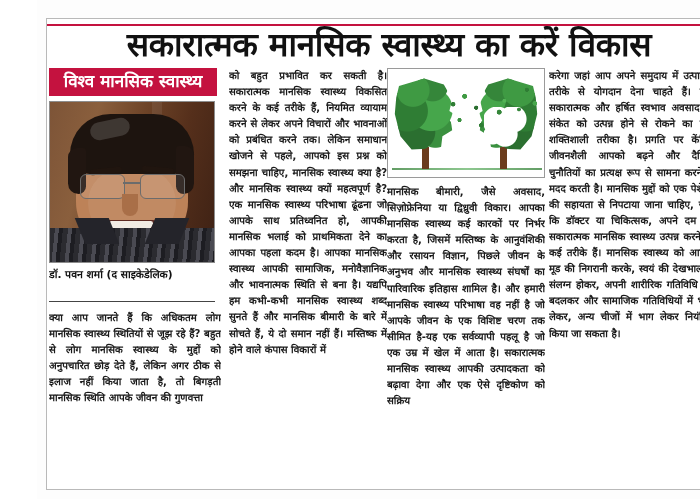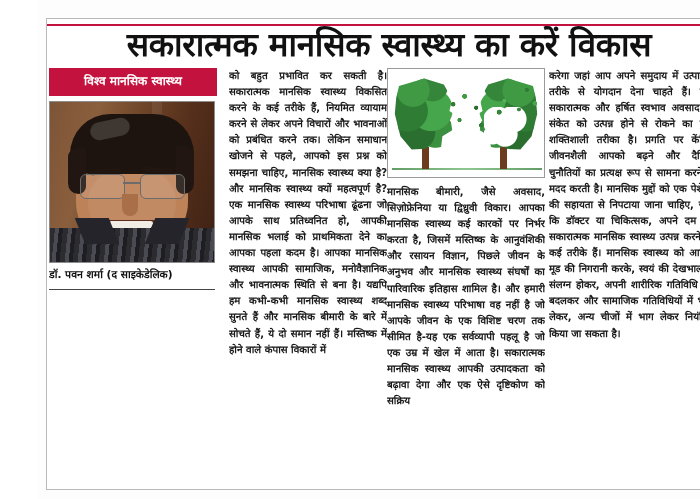--- a/index.html
+++ b/index.html
@@ -60,21 +60,21 @@
   #col4{left:500px; width:164px;}
 
   
   .badge{
     width:168px;
     background:#c4123f;
     color:#ffffff;
     text-align:center;
     font-family:"DejaVu Sans","Liberation Sans",sans-serif;
     font-weight:700;
-    font-size:12px;
+    font-size:17px;
     line-height:17px;
     padding:5px 0 6px 0;
     box-sizing:border-box;
     margin-bottom:5px;
   }
   .badge div{white-space:nowrap;}
 
   
   .photo-wrap{
     width:166px;height:162px;
@@ -130,21 +130,21 @@
   .p-collarL{position:absolute;left:30px;bottom:18px;width:34px;height:26px;
     background:#24242a;transform:skewX(22deg);}
   .p-collarR{position:absolute;left:100px;bottom:18px;width:34px;height:26px;
     background:#24242a;transform:skewX(-22deg);}
 
   .photo-caption{
     font-family:"DejaVu Sans","Liberation Sans",sans-serif;
     font-weight:700;font-size:10.6px;line-height:14px;
     color:#111;
     border-bottom:1px solid #444;
-    padding-bottom:8px;width:166px;box-sizing:border-box;
+    padding-bottom:20px;width:166px;box-sizing:border-box;
     margin-bottom:8px;
   }
 
   
   .art-wrap{
     width:158px;height:110px;border:1px solid #9a9a9a;
     box-sizing:border-box;background:#ffffff;position:relative;overflow:hidden;
     margin-bottom:6px;
   }
   .ground{position:absolute;left:4px;bottom:7px;width:150px;height:2px;
@@ -243,20 +243,21 @@
         <div class="p-mouth">
           <div class="p-teeth"></div>
         </div>
         <div class="p-shirt"></div>
         <div class="p-collarL"></div>
         <div class="p-collarR"></div>
       </div>
 
       <div class="photo-caption">डॉ. पवन शर्मा (द साइकेडेलिक)</div>
 
+      <p>क्या आप जानते हैं कि अधिकतम लोग मानसिक स्वास्थ्य स्थितियों से जूझ रहे हैं? बहुत से लोग मानसिक स्वास्थ्य के मुद्दों को अनुपचारित छोड़ देते हैं, लेकिन अगर ठीक से इलाज नहीं किया जाता है, तो बिगड़ती मानसिक स्थिति आपके जीवन की गुणवत्ता</p>
     </div>
 
     <div class="col" id="col2">
       <p>को बहुत प्रभावित कर सकती है। सकारात्मक मानसिक स्वास्थ्य विकसित करने के कई तरीके हैं, नियमित व्यायाम करने से लेकर अपने विचारों और भावनाओं को प्रबंधित करने तक। लेकिन समाधान खोजने से पहले, आपको इस प्रश्न को समझना चाहिए, मानसिक स्वास्थ्य क्या है?​ और मानसिक स्वास्थ्य क्यों महत्वपूर्ण है?​ एक मानसिक स्वास्थ्य परिभाषा ढूंढना जो आपके साथ प्रतिध्वनित हो, आपकी मानसिक भलाई को प्राथमिकता देने का आपका पहला कदम है। आपका मानसिक स्वास्थ्य आपकी सामाजिक, मनोवैज्ञानिक और भावनात्मक स्थिति से बना है। यद्यपि हम कभी-कभी मानसिक स्वास्थ्य शब्द सुनते हैं और मानसिक बीमारी के बारे में सोचते हैं, ये दो समान नहीं हैं। मस्तिष्क में होने वाले कंपास विकारों में</p>
     </div>
 
     <div class="col" id="col3">
 
       <div class="art-wrap">
         <div class="ground"></div>

